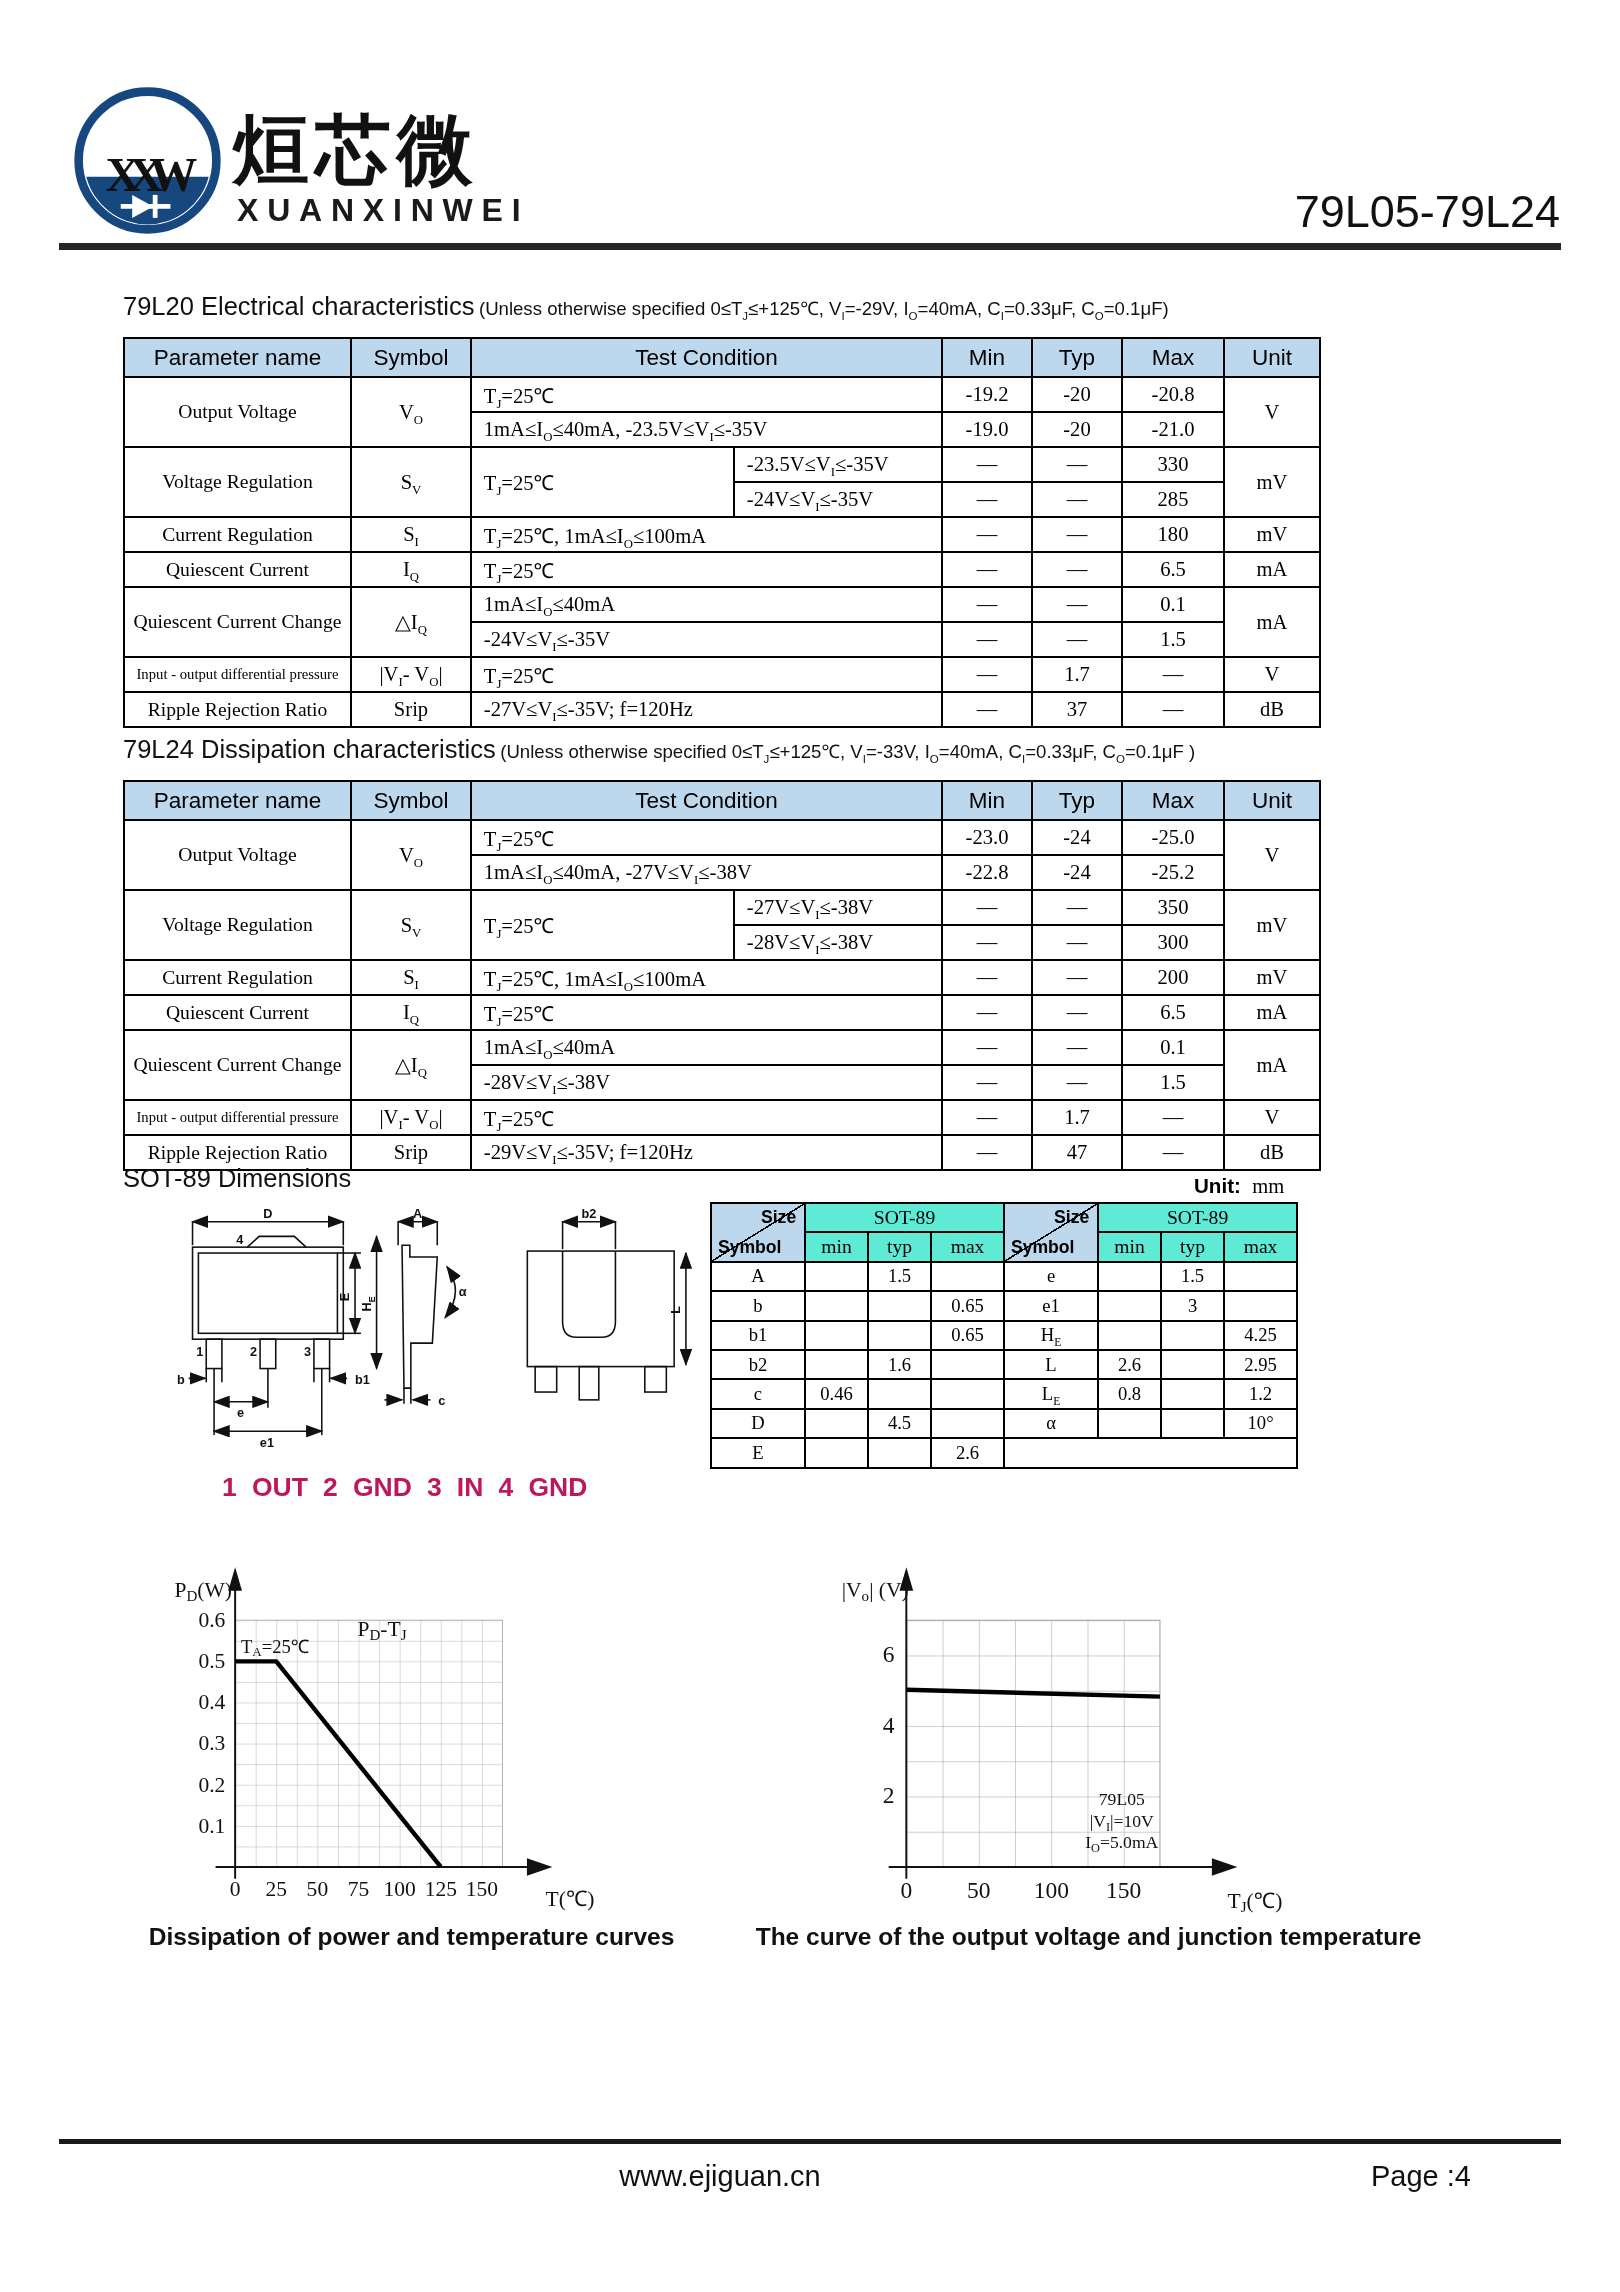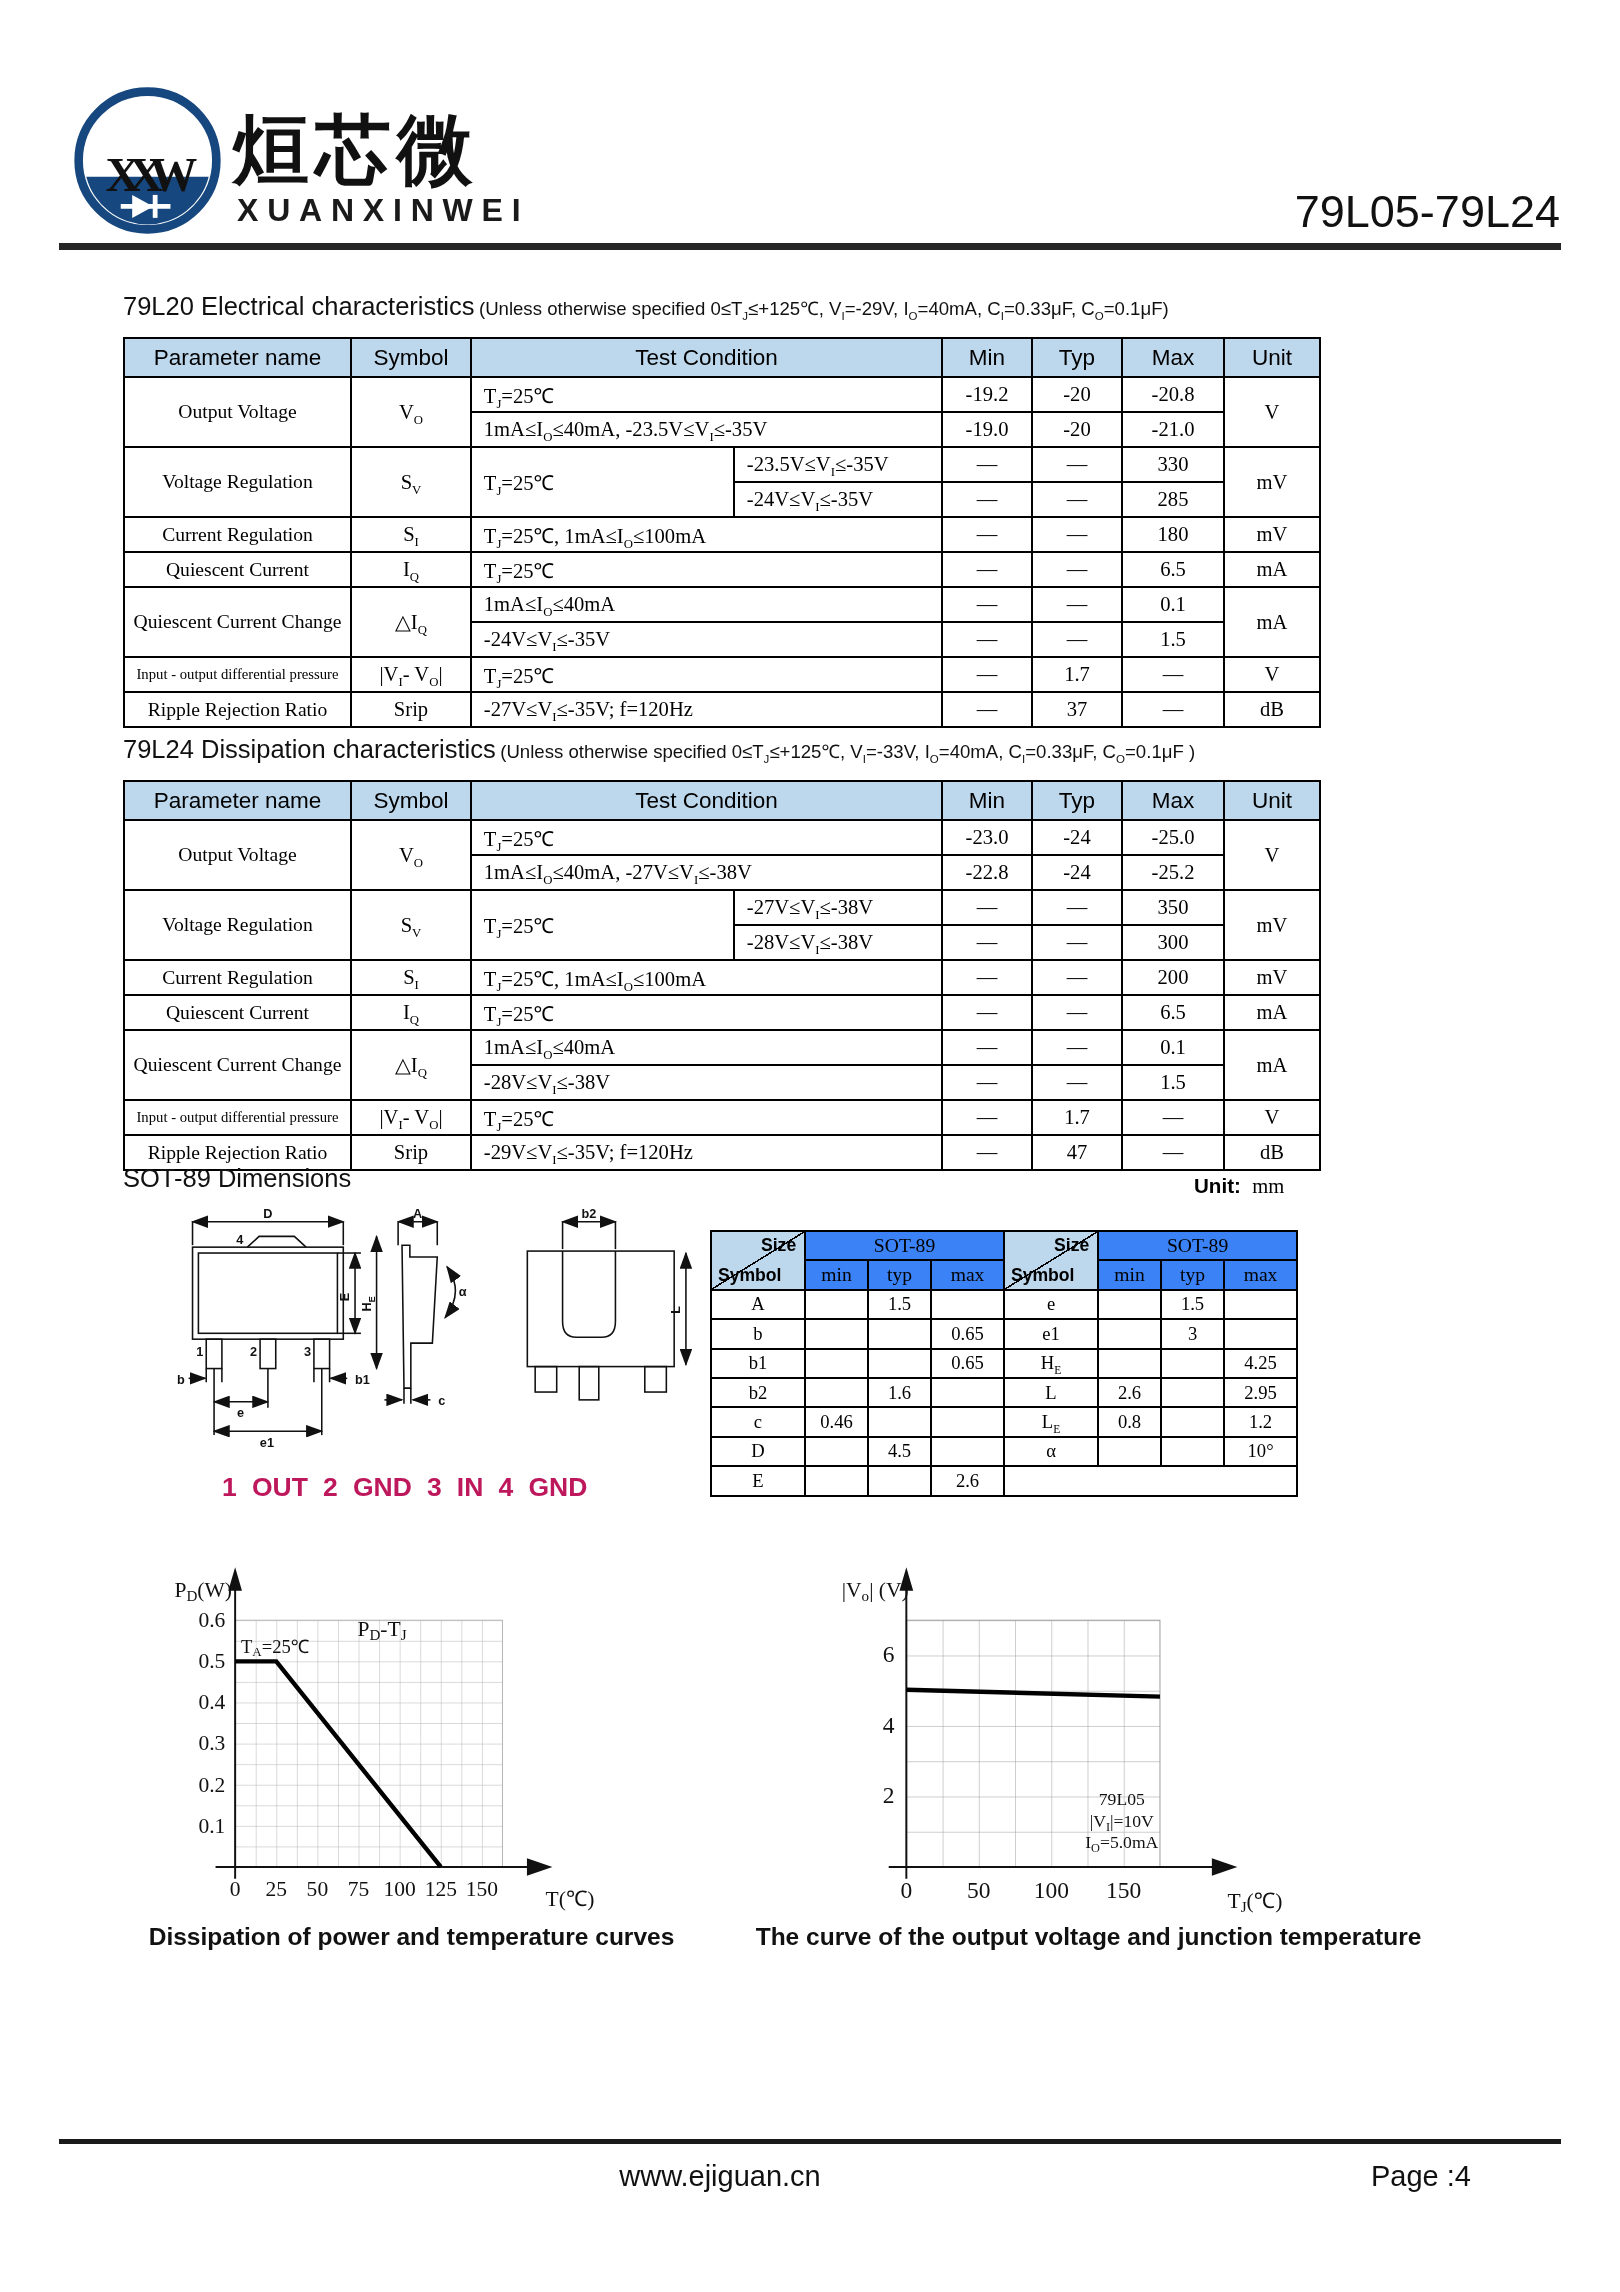--- a/index.html
+++ b/index.html
@@ -16,24 +16,24 @@
   .sec-note{font-size:18.6px;color:#111;}
   
   table.etable{border-collapse:collapse;table-layout:fixed;border:2.9px solid #000;}
   .etable td{border:2px solid #000;text-align:center;vertical-align:middle;
     font-family:"Liberation Serif",serif;font-size:20.6px;height:33px;padding:0 3.9px;overflow:hidden;}
   .etable td.hdr{background:#bdd7ec;font-family:"Liberation Sans",sans-serif;font-size:22.5px;height:37px;}
   .etable td.pname{font-size:19.6px;}
   .etable td.tiny{font-size:14.7px;}
   .etable td.cond{text-align:left;padding-left:11.8px;}
   
-  table.dtable{border-collapse:collapse;table-layout:fixed;border:2.9px solid #000;margin-top:28px;}
+  table.dtable{border-collapse:collapse;table-layout:fixed;border:2.9px solid #000;}
   .dtable td{border:2px solid #000;text-align:center;vertical-align:middle;
     font-family:"Liberation Serif",serif;font-size:18.6px;height:27.4px;padding:0 2.9px;}
-  .dtable td.hdr{background:#3b82f6;font-size:19.6px;}
+  .dtable td.hdr{background:#5eead4;font-size:19.6px;}
   .dtable td.diag{position:relative;background-color:#bdd7ec;
     background-image:linear-gradient(to bottom right,rgba(0,0,0,0) 49.2%,#000 49.2%,#000 50.8%,rgba(0,0,0,0) 50.8%);}
   .dtable .dsz{position:absolute;top:2.9px;right:7.8px;font-family:"Liberation Sans",sans-serif;font-weight:bold;font-size:17.6px;}
   .dtable .dsy{position:absolute;bottom:2.9px;left:5.9px;font-family:"Liberation Sans",sans-serif;font-weight:bold;font-size:17.6px;}
   .unit-note{font-size:20.6px;}
   .unit-note b{font-family:"Liberation Sans",sans-serif;}
   .unit-note span{font-family:"Liberation Serif",serif;}
   .pin-note{font-size:26.5px;font-weight:bold;word-spacing:7.8px;color:#be185d;}
   .caption{font-size:24.5px;font-weight:bold;text-align:center;color:#111;}
   

